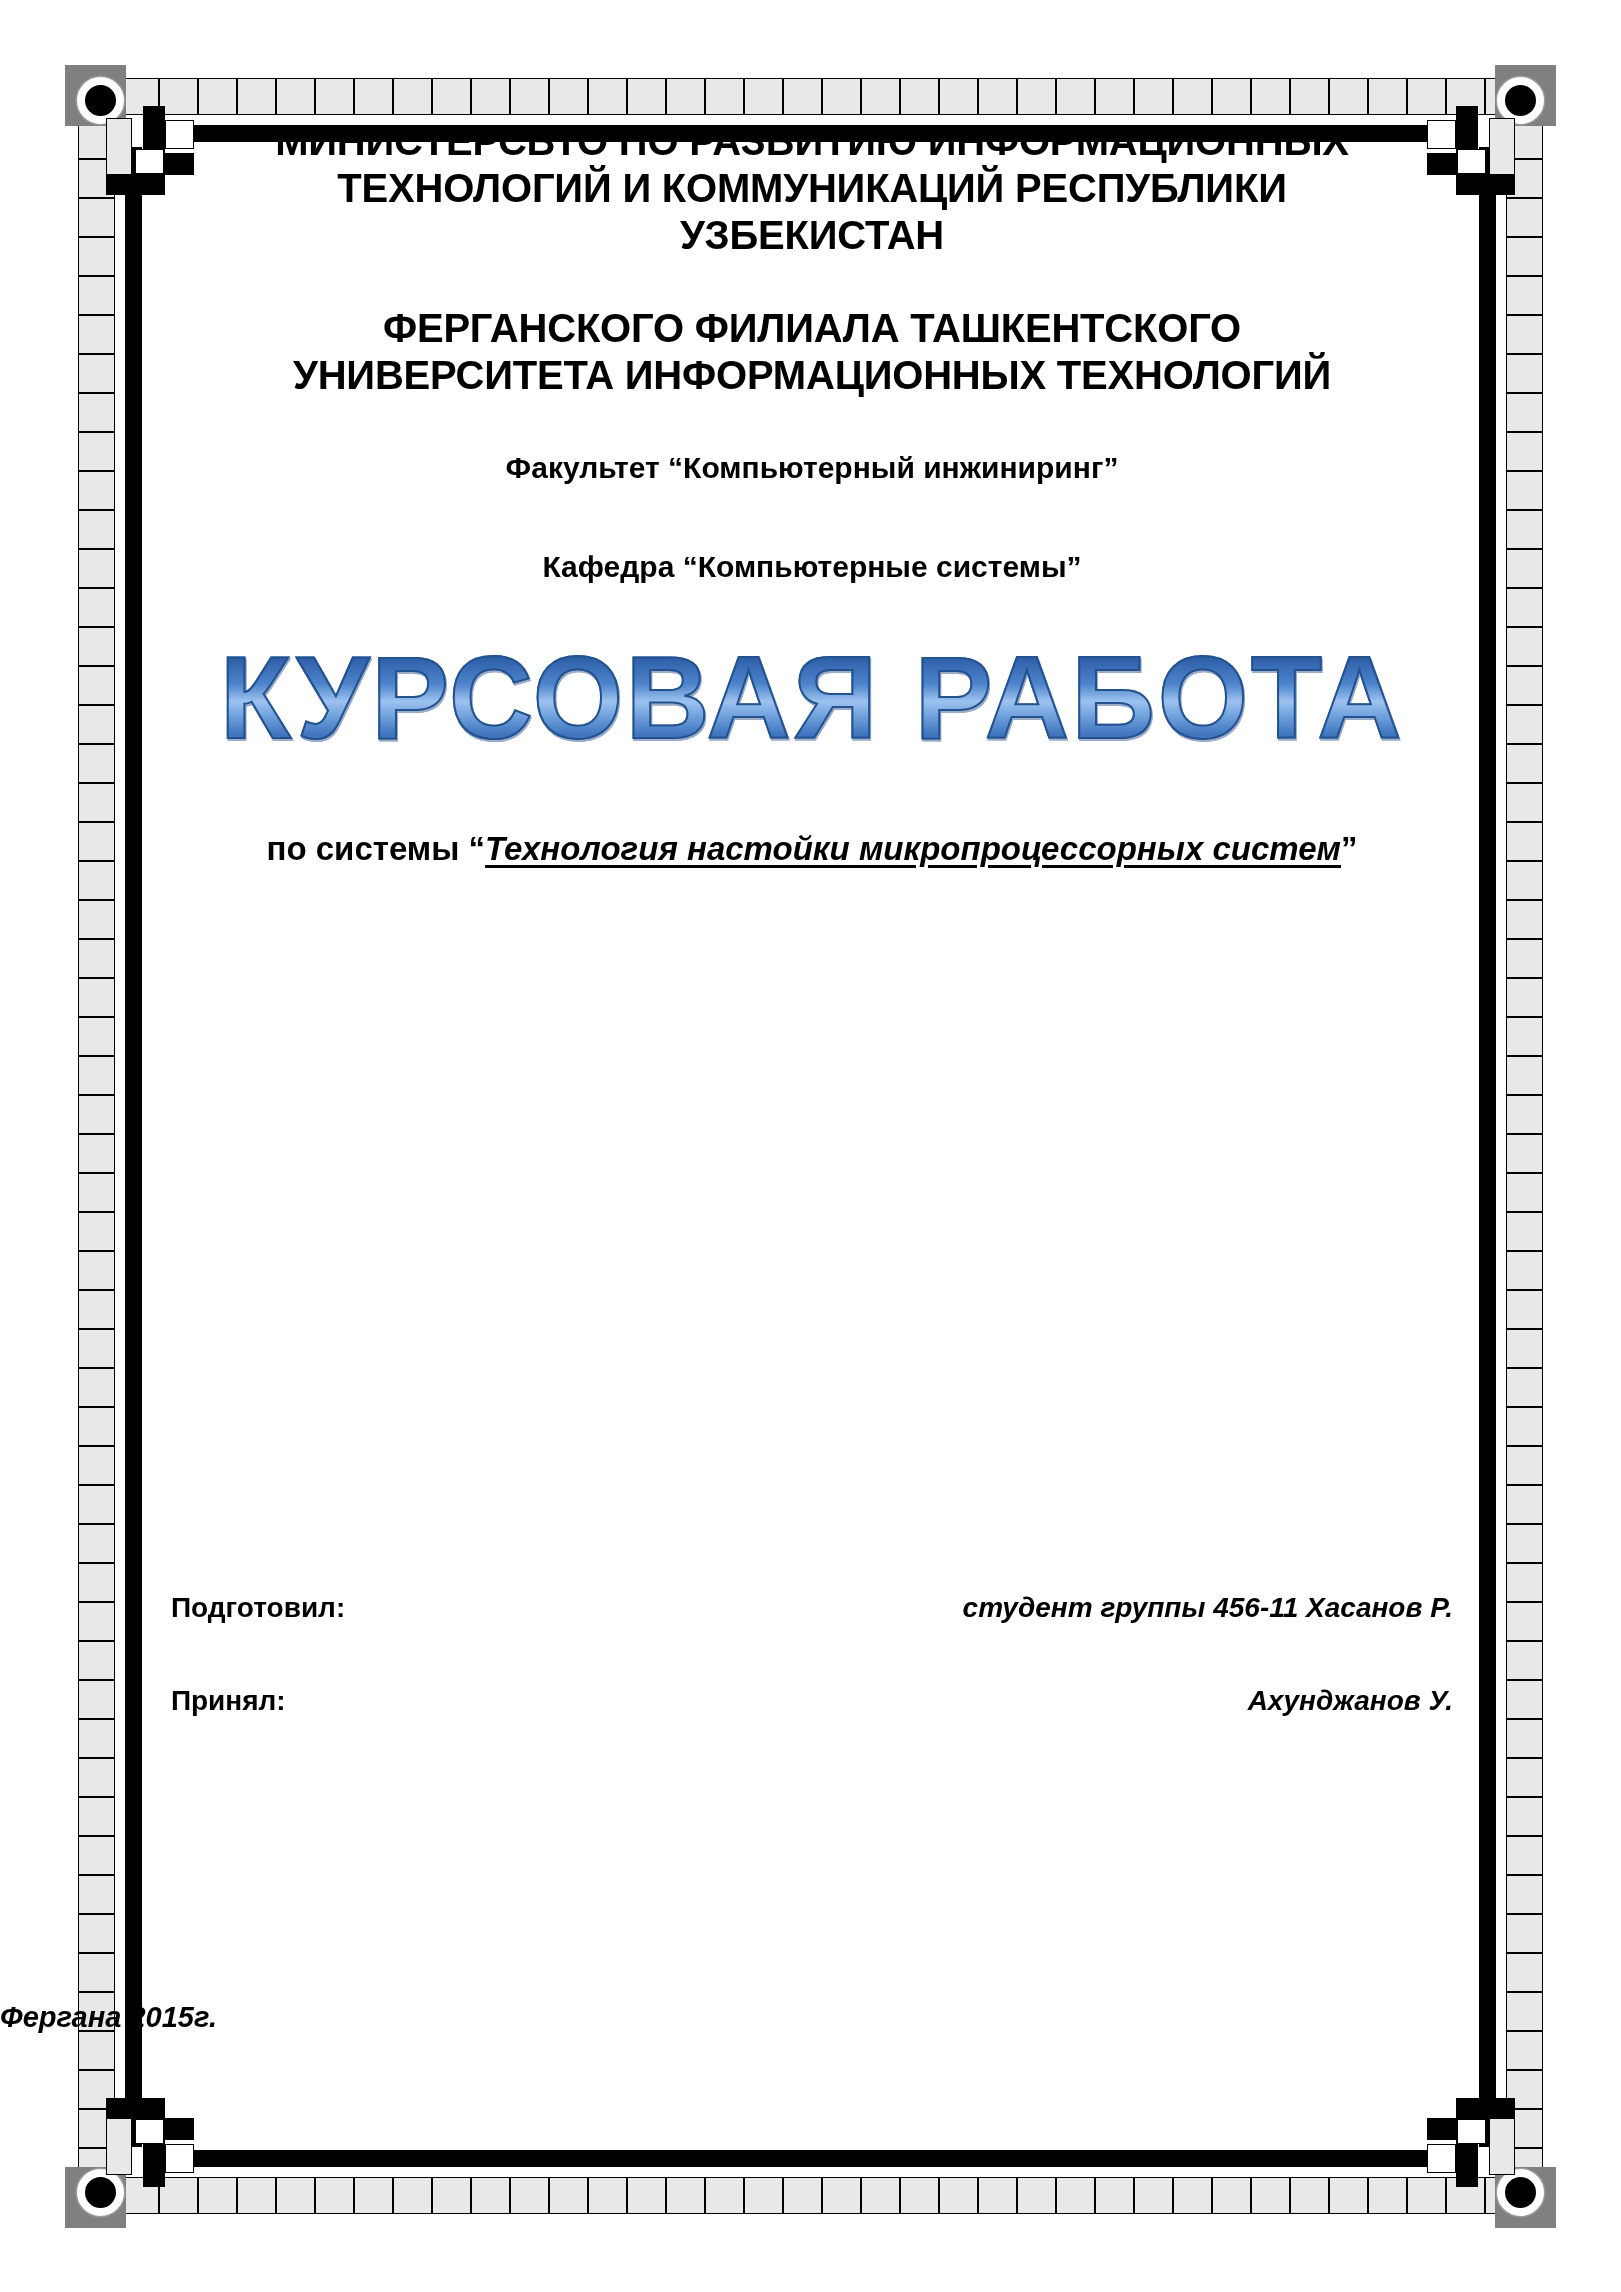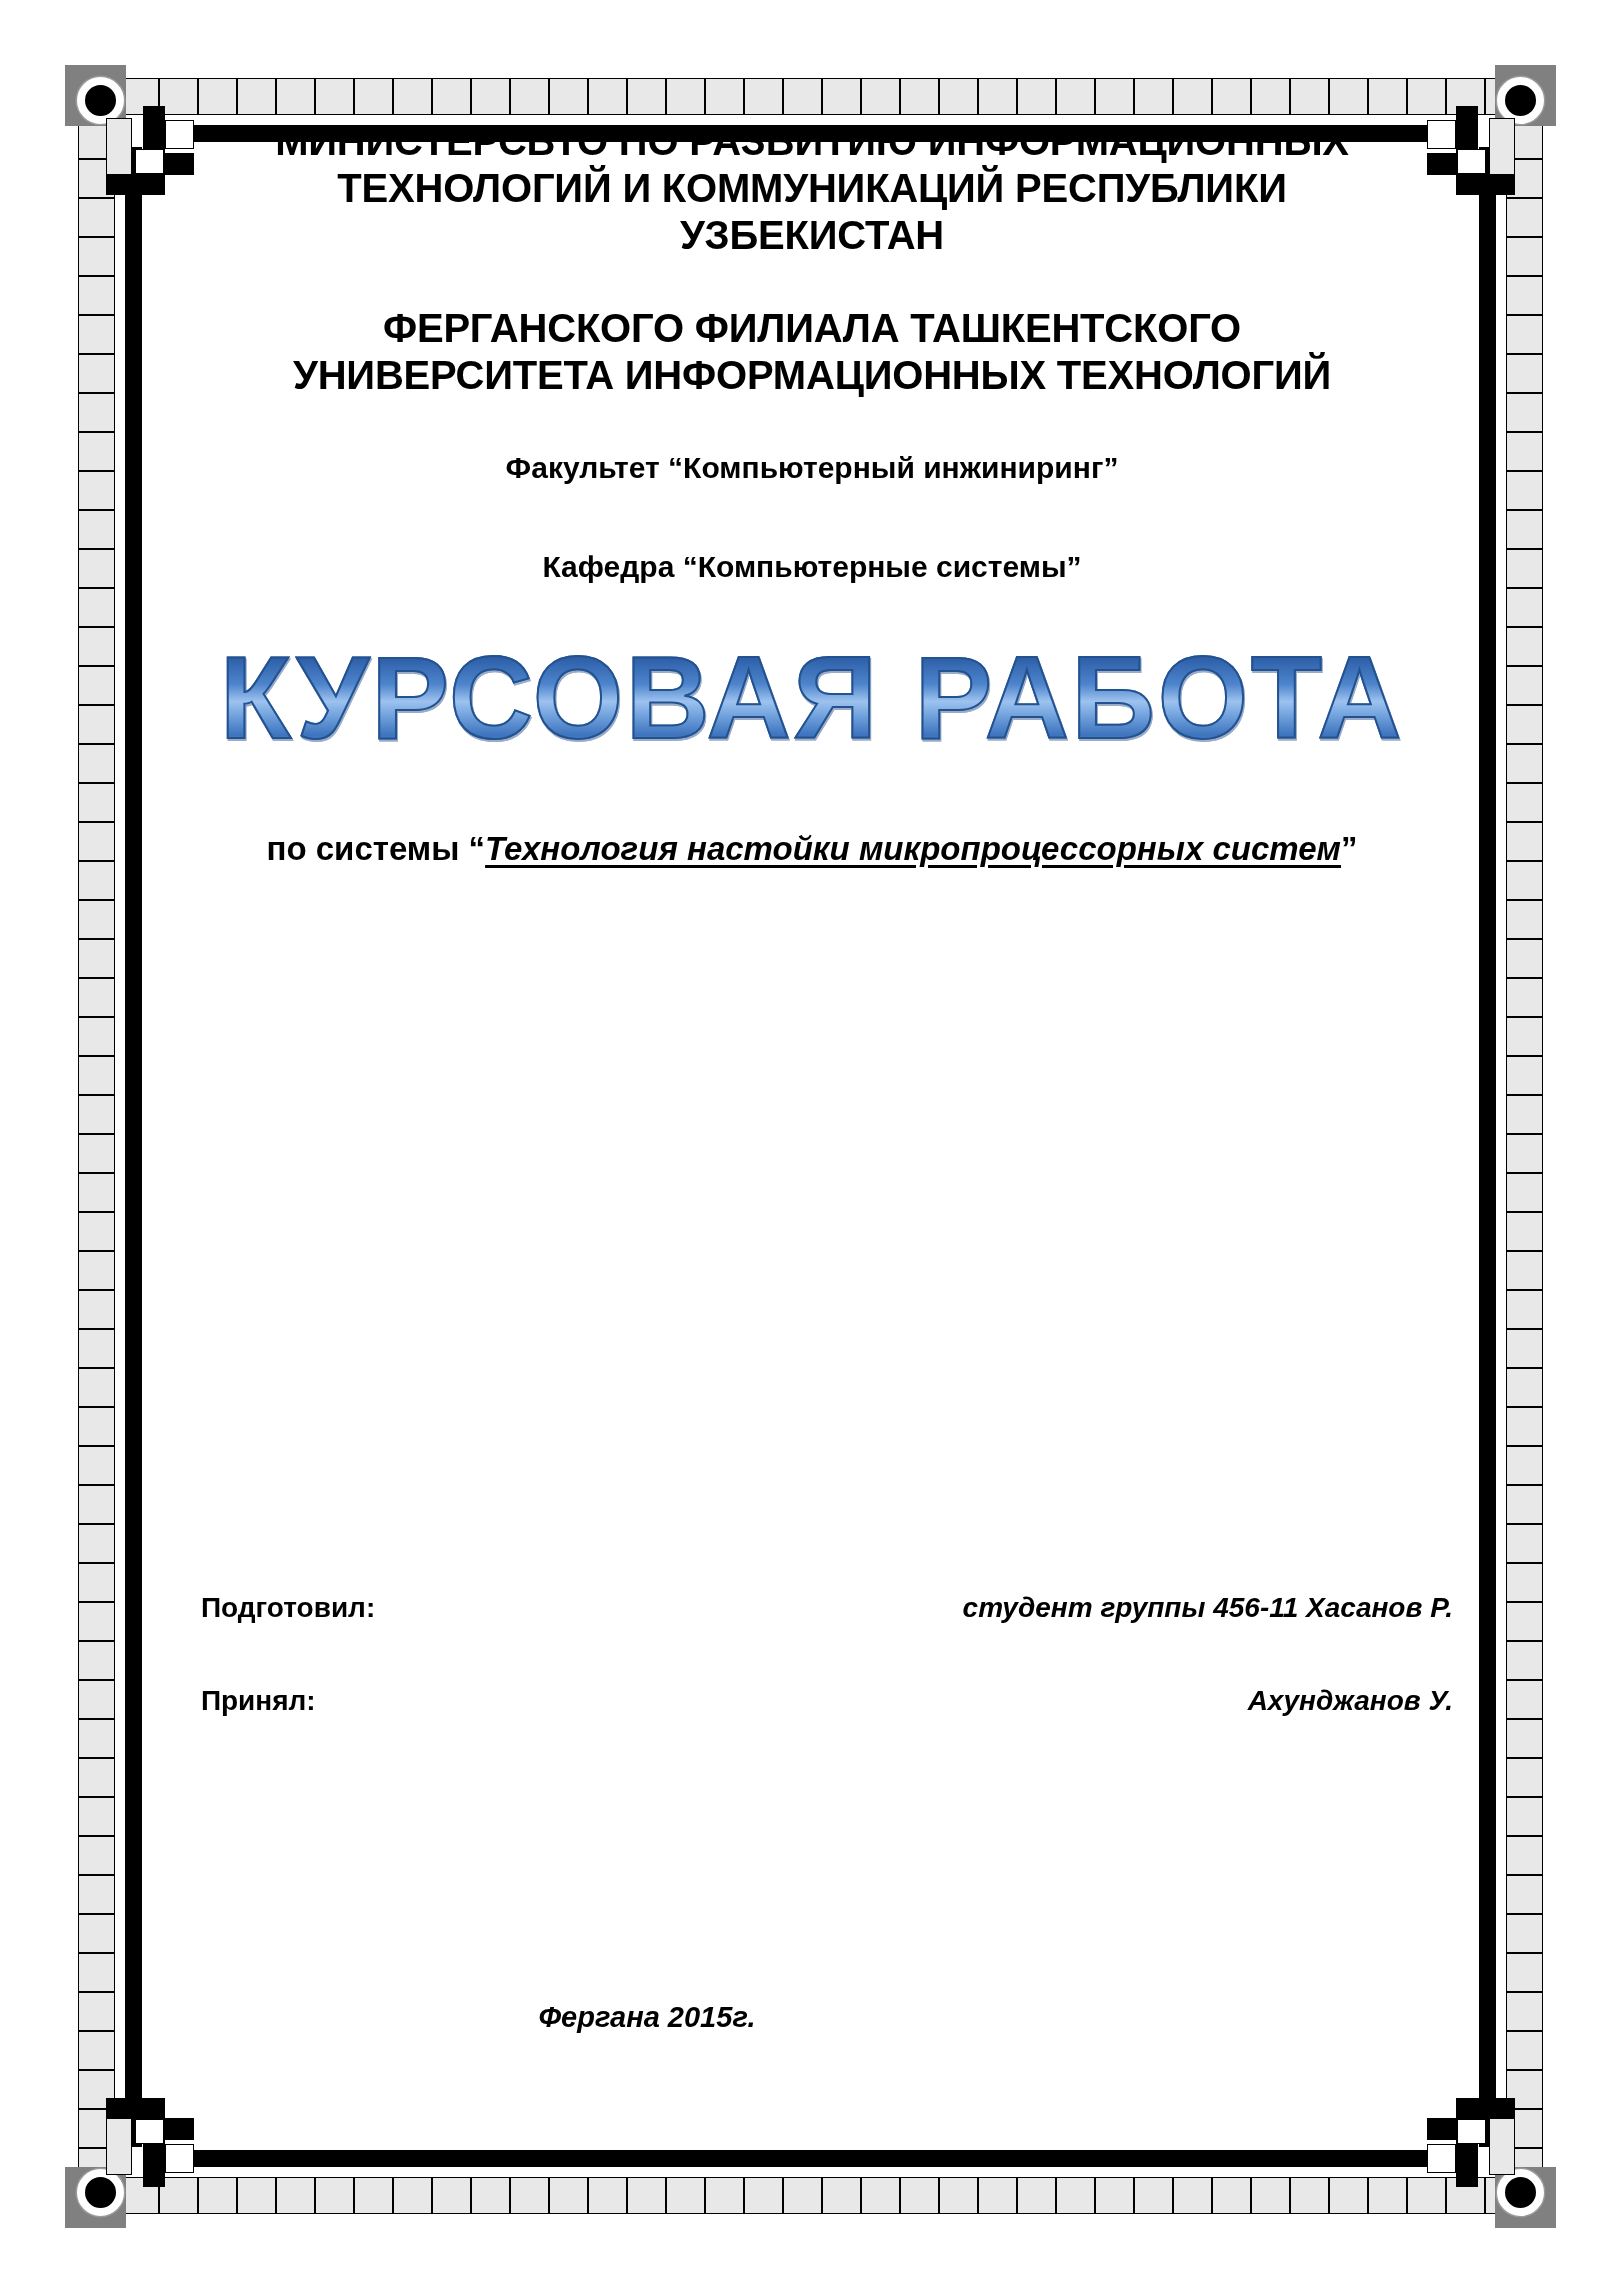--- a/index.html
+++ b/index.html
@@ -159,29 +159,29 @@
     font-family: "Liberation Sans", sans-serif;
     font-weight: bold;
     font-size: 28px;
   }
   .sig-row {
     display: flex;
     justify-content: space-between;
     align-items: baseline;
     padding: 0 5.9px;
   }
-  .sig-row .who { text-align: right; margin-left: 30px; }
+  .sig-row .who { text-align: right; }
   .sig-row .val { font-style: italic; text-align: right; }
   .sig-row + .sig-row { margin-top: 61px; }
 
   .place {
     position: absolute;
     left: 0;
     width: 1294px;
-    text-align: center;
+    text-align: left;
     font-family: "Liberation Sans", sans-serif;
     font-weight: bold;
     font-style: italic;
     font-size: 29px;
   }
 </style>
 </head>
 <body>
 
 <div id="page">

